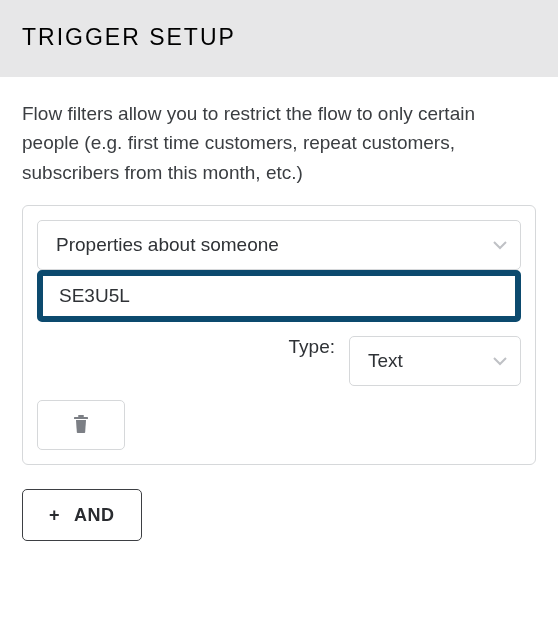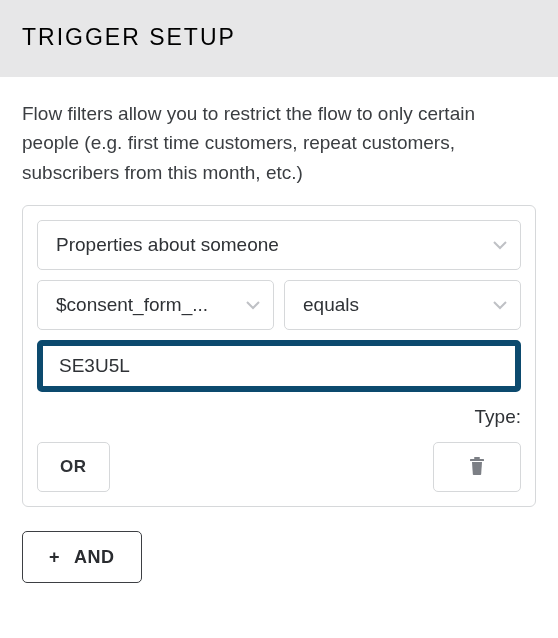--- a/index.html
+++ b/index.html
@@ -34,21 +34,21 @@
       font-weight: 400;
     }
     .filter-group {
       border: 1px solid #d6d8da;
       border-radius: 6px;
       padding: 14px;
     }
     .select-row {
       display: flex;
       gap: 10px;
-      margin-bottom: 10px;
+      margin-bottom: 0;
     }
     .select-wrap {
       position: relative;
       flex: 1;
     }
     .select {
       width: 100%;
       height: 50px;
       border: 1px solid #d6d8da;
       border-radius: 5px;
@@ -170,51 +170,38 @@
           <span class="select-text">Properties about someone</span>
         </button>
         <span class="chevron">
           <svg width="14" height="10" viewBox="0 0 14 10">
               <path d="M1 2 L7 8 L13 2" fill="none" stroke="#bfc1c5" stroke-width="2"></path>
             </svg>
         </span>
       </div>
     </div>
 
-    <div class="select-row">
-      <div class="select-wrap" style="flex:1">
+
+    <input type="text" class="text-input" value="SE3U5L" style="">
+
+    <div class="type-row">
+      <span class="type-label">Type:</span>
+      <div class="type-select-wrap">
         <button class="select">
-          <span class="select-text">$consent_form_...</span>
-        </button>
-        <span class="chevron">
-          <svg width="14" height="10" viewBox="0 0 14 10">
-              <path d="M1 2 L7 8 L13 2" fill="none" stroke="#bfc1c5" stroke-width="2"></path>
-            </svg>
-        </span>
-      </div>
-      <div class="select-wrap" style="flex:1">
-        <button class="select">
-          <span class="select-text">equals</span>
+          <span class="select-text">Text</span>
         </button>
         <span class="chevron">
           <svg width="14" height="10" viewBox="0 0 14 10">
               <path d="M1 2 L7 8 L13 2" fill="none" stroke="#bfc1c5" stroke-width="2"></path>
             </svg>
         </span>
       </div>
     </div>
 
-    <input type="text" class="text-input" value="SE3U5L" style="">
-
-    <div class="type-row">
-      <span class="type-label">Type:</span>
-    </div>
-
     <div class="bottom-row">
-      <button class="or-button">OR</button>
       <button class="delete-button">
         <span>
           <svg width="16" height="18" viewBox="0 0 16 18" fill="#7c7f85">
             <rect x="5" y="0" width="6" height="2" rx="1"></rect>
             <rect x="1" y="2" width="14" height="2" rx="0.5"></rect>
             <path d="M3 5 L3.8 17 C3.85 17.6 4.3 18 4.9 18 L11.1 18 C11.7 18 12.15 17.6 12.2 17 L13 5 Z"></path>
           </svg>
         </span>
       </button>
     </div>

